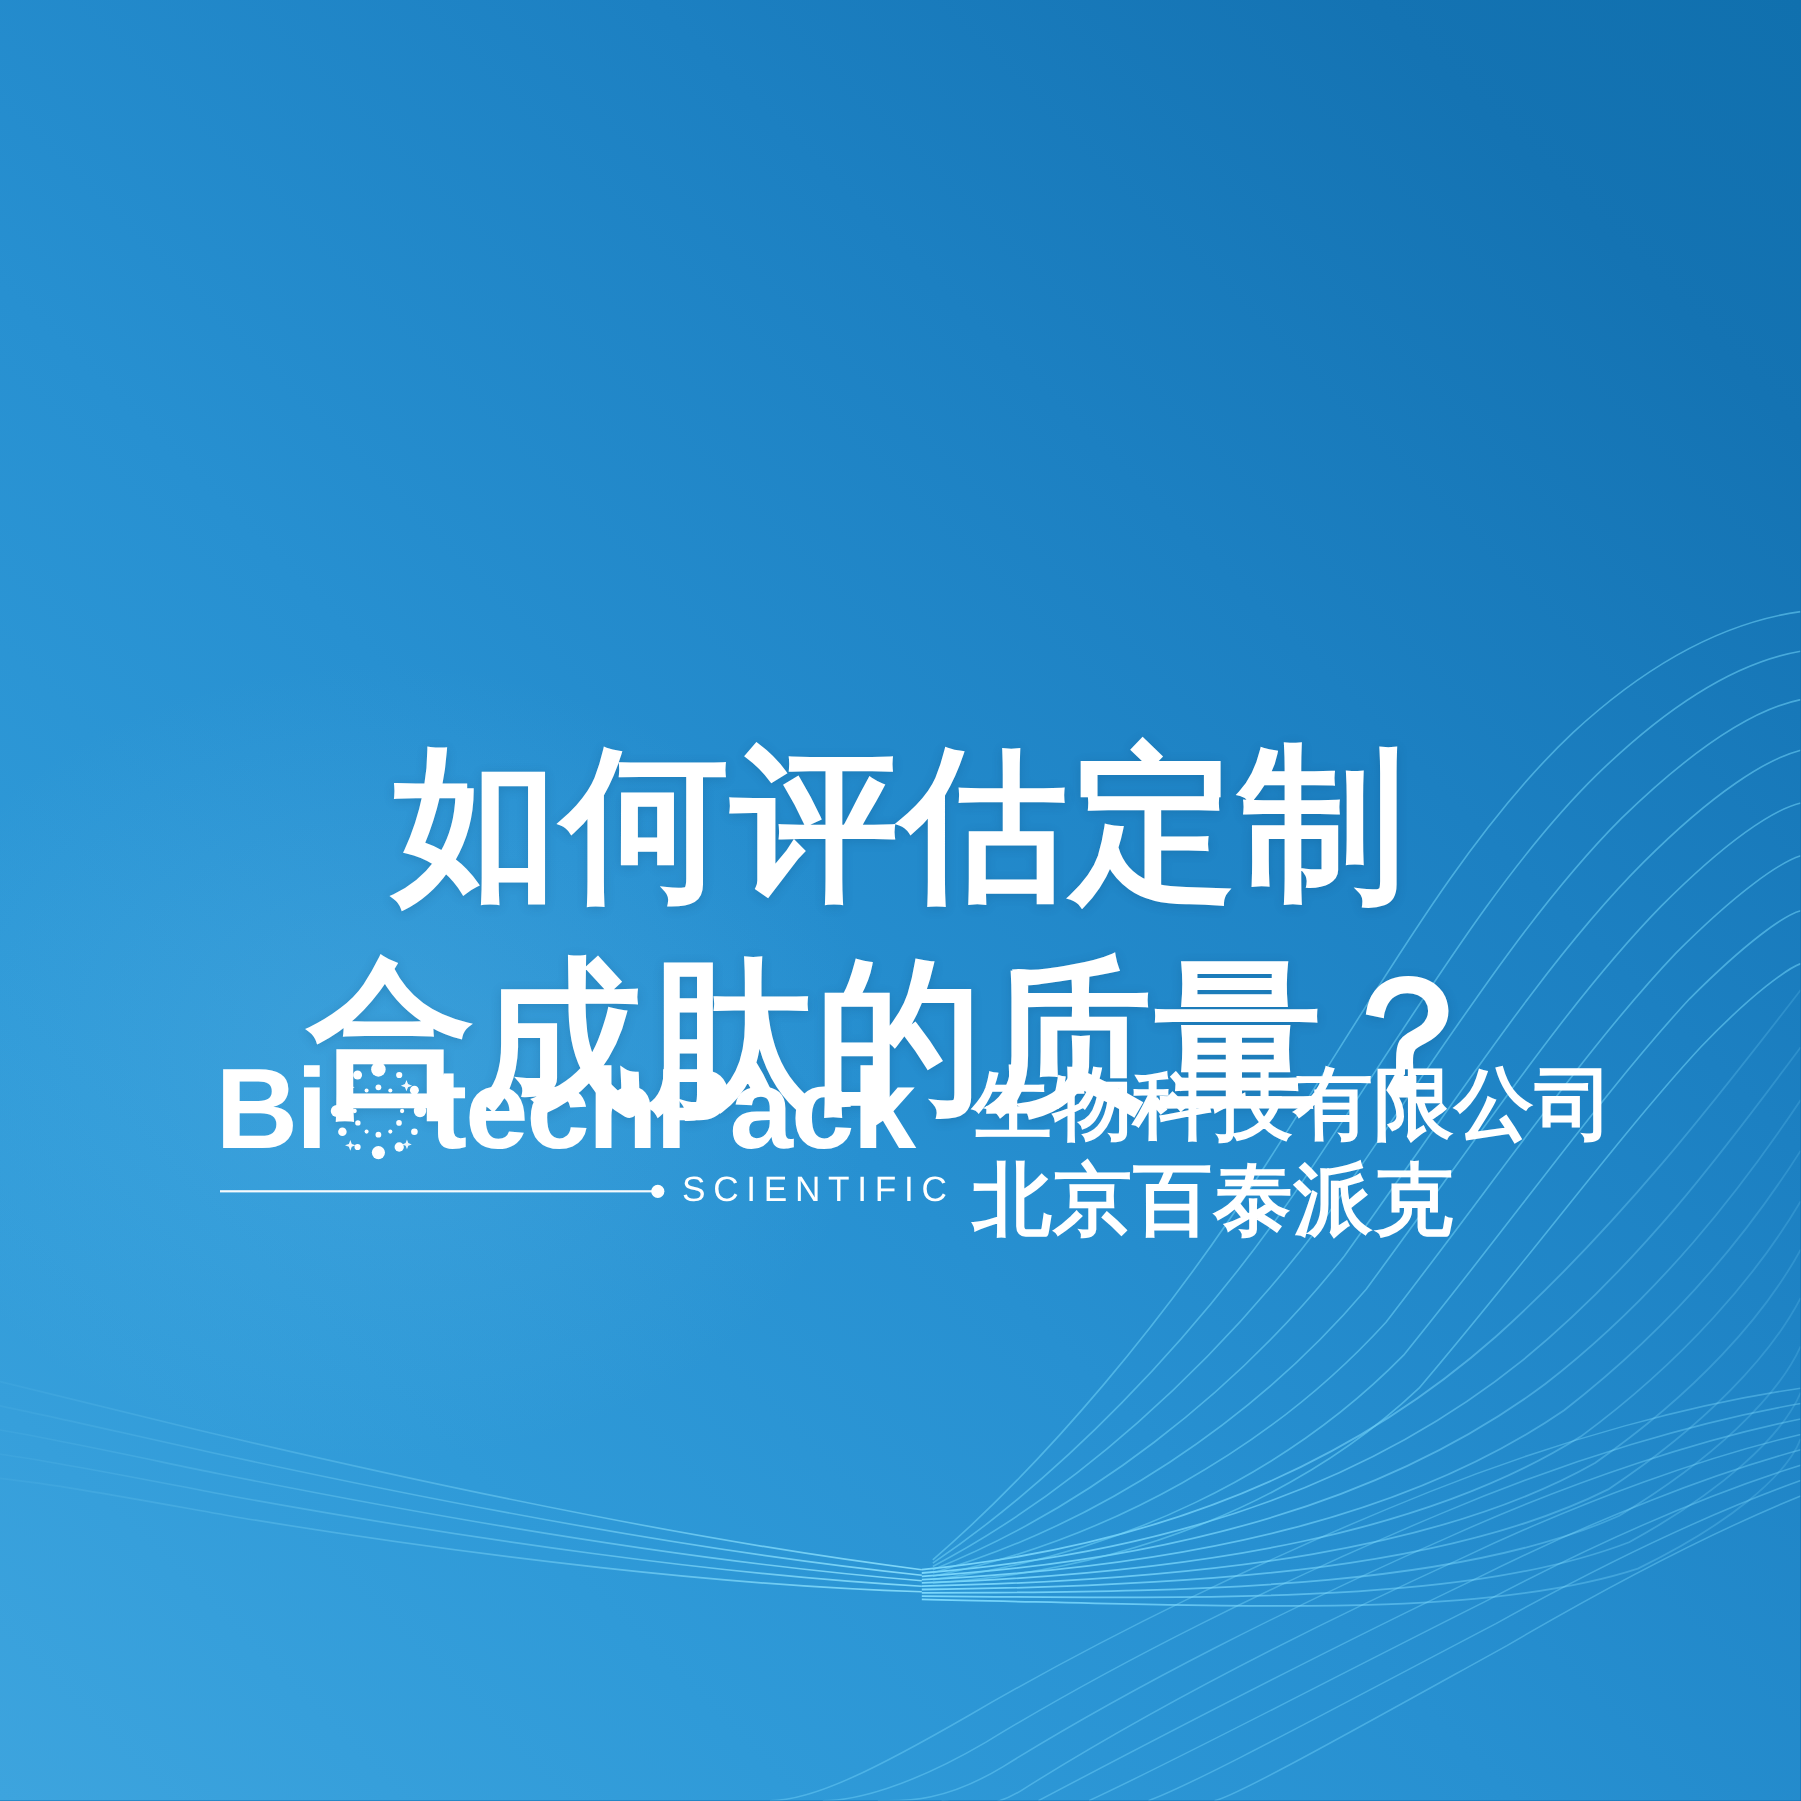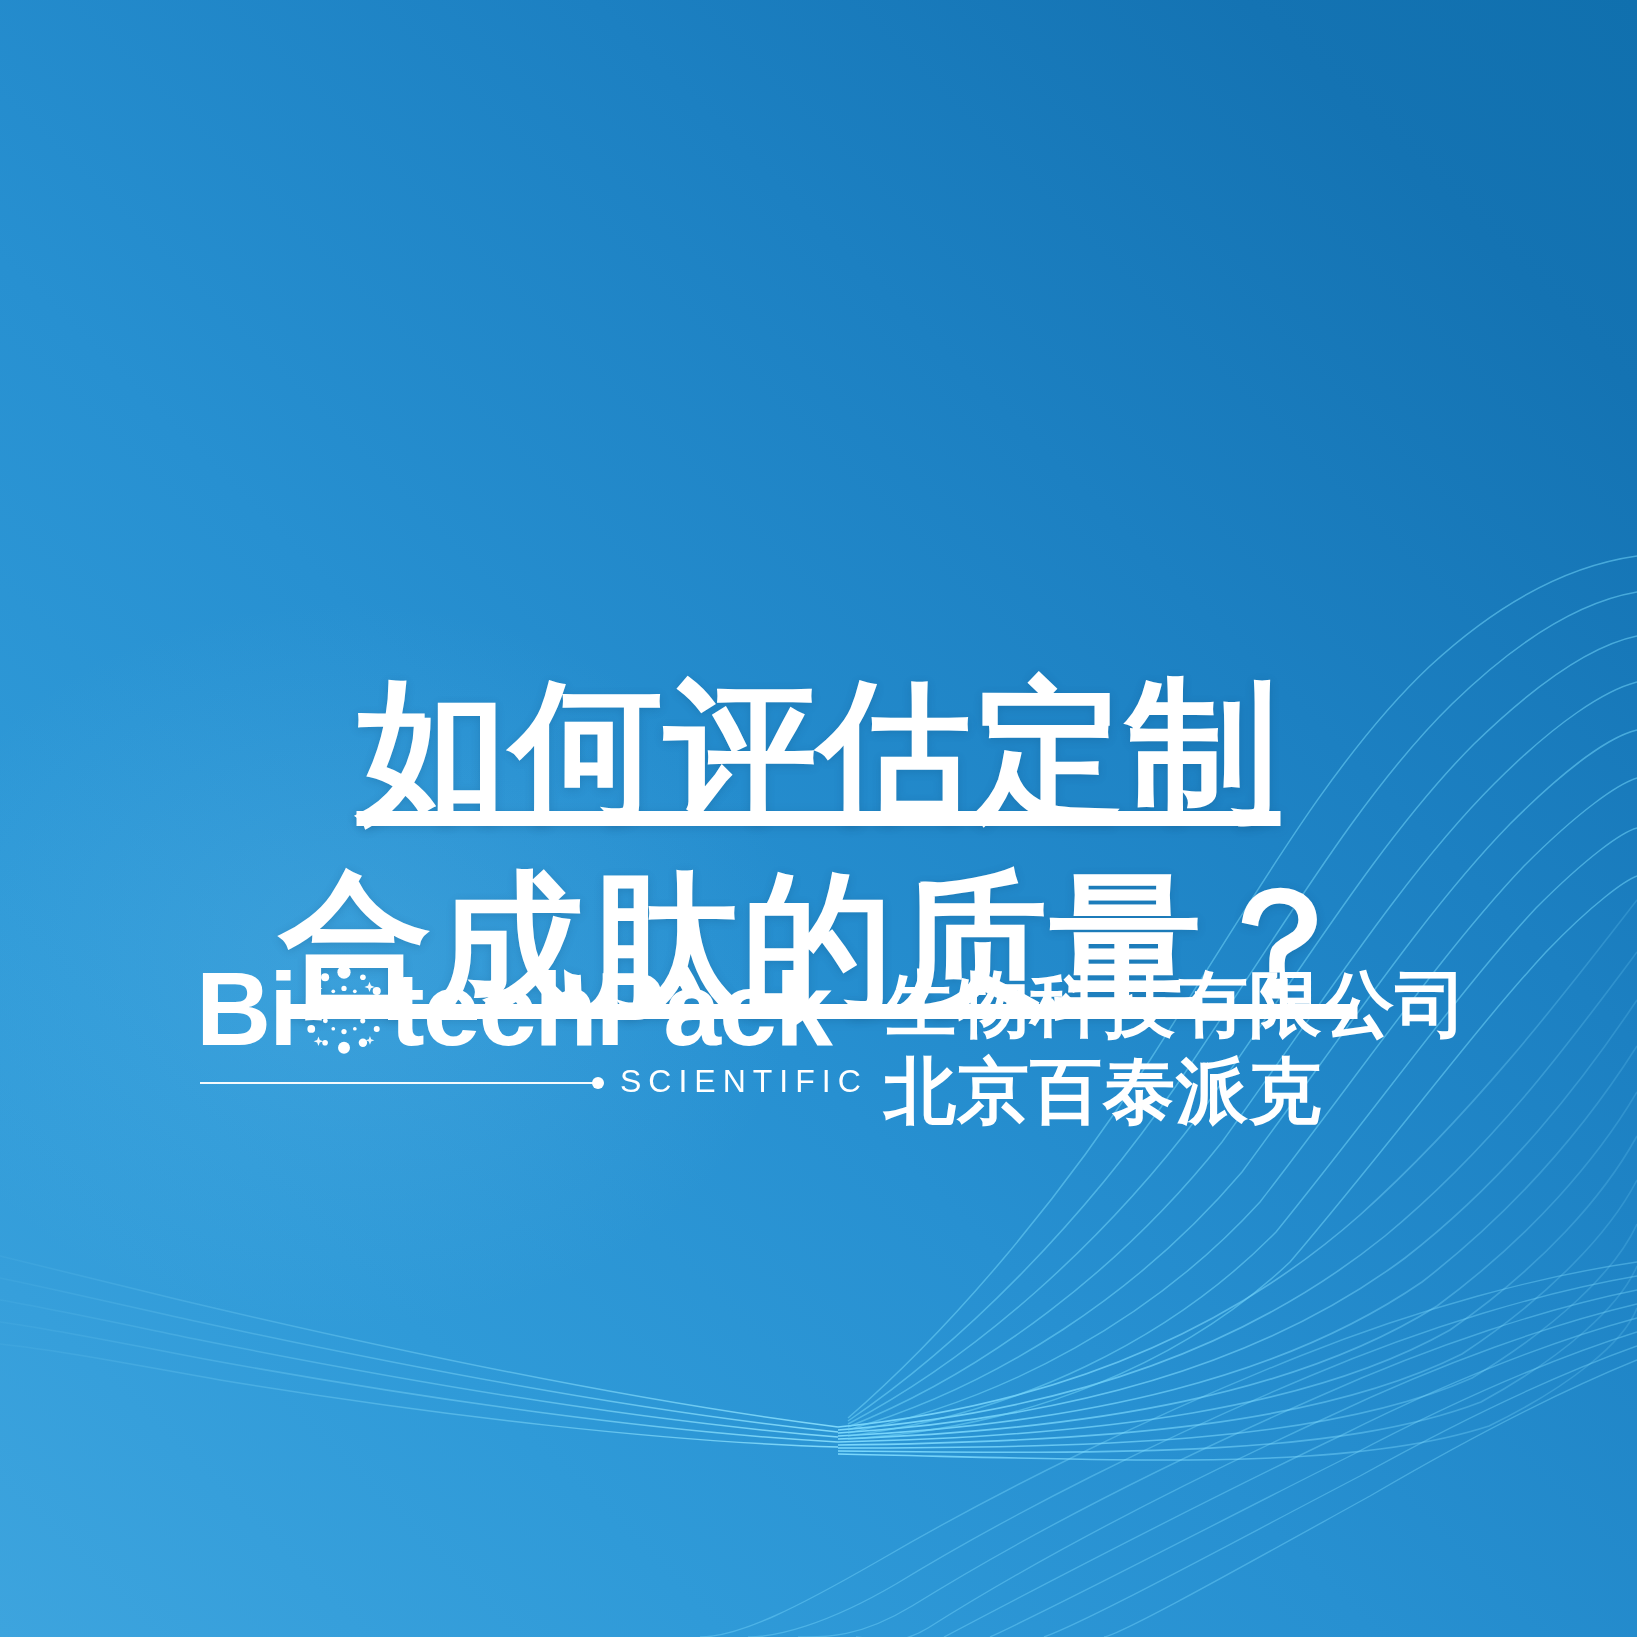--- a/index.html
+++ b/index.html
@@ -51,21 +51,20 @@
     font-weight: 700;
     font-size: 152px;
     line-height: 1.27;
     letter-spacing: 2px;
     text-shadow: 0 2px 10px rgba(6,58,96,0.18);
     -webkit-font-smoothing: antialiased;
   }
   .headline .line {
     display: block;
     white-space: nowrap;
-    text-decoration: underline;
   }
 
   
   .logo-lockup {
     position: absolute;
     left: 196px;
     top: 955px;
     display: flex;
     align-items: flex-start;
     gap: 28px;

